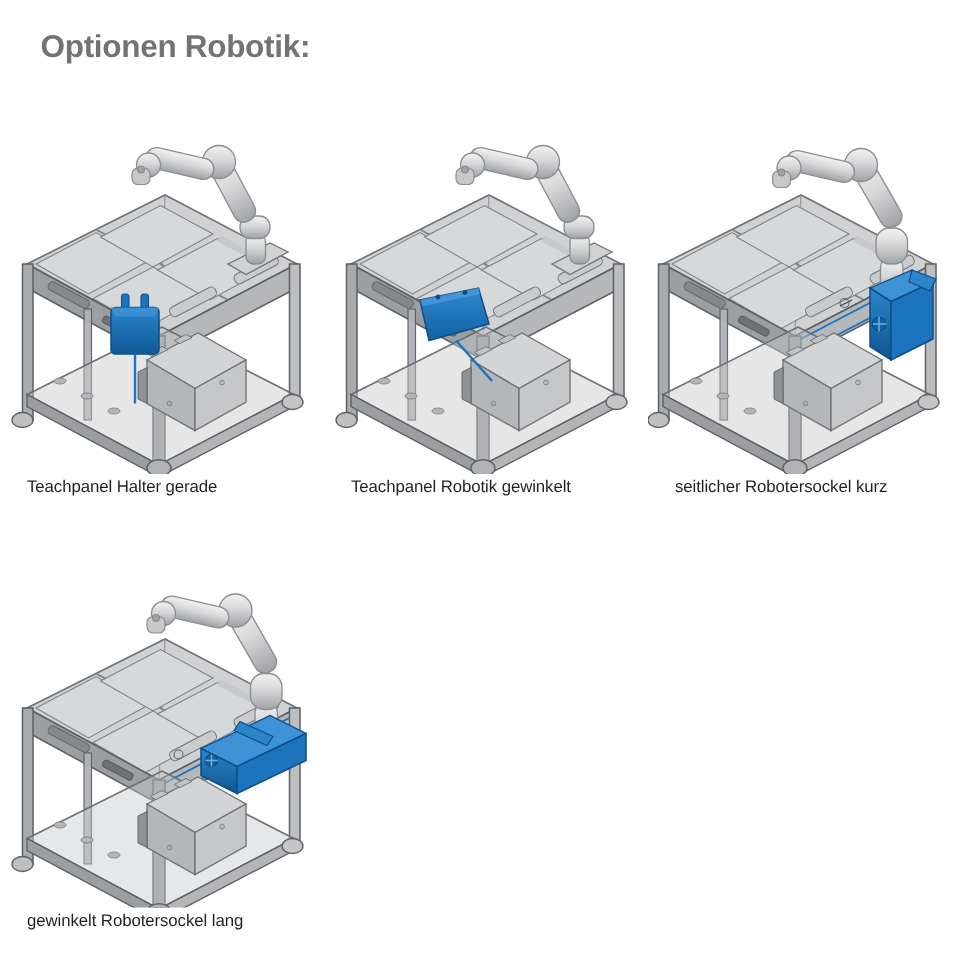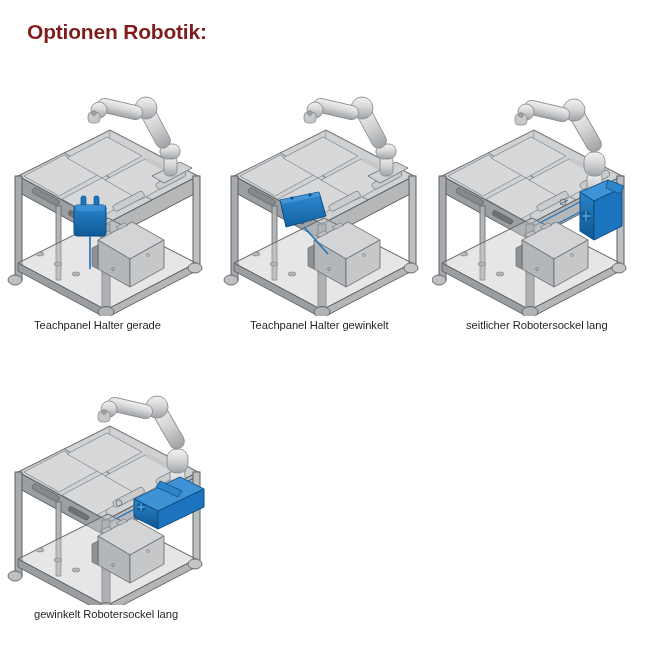--- a/index.html
+++ b/index.html
@@ -16,21 +16,21 @@
     -webkit-font-smoothing: antialiased;
   }
 
   #page-title {
     position: absolute;
     left: 27px;
     top: 20px;
     font-size: 21px;
     font-weight: bold;
     letter-spacing: -0.2px;
-    color: #7f1d1d;
+    color: #737373;
     white-space: nowrap;
   }
 
   .option-grid {
     position: absolute;
     left: 0;
     top: 88px;
     width: 650px;
   }
 
@@ -58,21 +58,21 @@
   .option-figure svg {
     display: block;
     width: 216px;
     height: 228px;
   }
 
   .option-caption {
     font-size: 11.2px;
     color: #231f20;
     letter-spacing: -0.05px;
-    margin-left: 34px;
+    margin-left: 18px;
     margin-top: 2px;
     white-space: nowrap;
     line-height: 14px;
   }
 
   .row-2 {
     margin-top: 45px;
   }
 </style>
 </head>
@@ -265,21 +265,21 @@
 
           <g>
             <polygon points="64,112 103,104 110,128 70,139" fill="url(#blueGrad2)" stroke="#0f4d85" stroke-width="1"></polygon>
             <polygon points="64,112 103,104 104,108 66,116" fill="#4c9ada" opacity="0.8"></polygon>
             <circle cx="76" cy="110" r="1.6" fill="#0f4d85"></circle>
             <circle cx="94" cy="107" r="1.6" fill="#0f4d85"></circle>
             <line x1="88" y1="139" x2="112" y2="166" stroke="#1b74bd" stroke-width="1.6"></line>
           </g>
         </svg>
       </div>
-      <div class="option-caption">Teachpanel Halter gewinkelt</div>
+      <div class="option-caption">Teachpanel Robotik gewinkelt</div>
     </div>
 
     <div class="option-cell">
       <div class="option-figure">
         <svg viewBox="0 0 216 228" xmlns="http://www.w3.org/2000/svg">
           <defs>
             <linearGradient id="armGrad3" x1="0" y1="0" x2="0" y2="1">
               <stop offset="0%" stop-color="#f2f2f2"></stop>
               <stop offset="45%" stop-color="#d6d7d8"></stop>
               <stop offset="100%" stop-color="#9fa2a5"></stop>
@@ -363,21 +363,21 @@
             <polygon points="162,113 190,100 190,138 162,152" fill="#1b74bd" stroke="#0f4d85" stroke-width="1"></polygon>
             <polygon points="176,92 192,98 188,106 174,100" fill="#2a85cb" stroke="#0f4d85" stroke-width="0.8"></polygon>
             <circle cx="154" cy="128" r="4.5" fill="#1262a2" stroke="#0c4a7d" stroke-width="0.7"></circle>
             <line x1="150" y1="128" x2="159" y2="128" stroke="#6cb3e6" stroke-width="1"></line>
             <line x1="154" y1="123" x2="154" y2="133" stroke="#6cb3e6" stroke-width="1"></line>
             <line x1="128" y1="116" x2="136" y2="112" stroke="#0f4d85" stroke-width="0.8"></line>
             <circle cx="131" cy="114" r="3" fill="none" stroke="#5c6063" stroke-width="0.7"></circle>
           </g>
         </svg>
       </div>
-      <div class="option-caption">seitlicher Robotersockel lang</div>
+      <div class="option-caption">seitlicher Robotersockel kurz</div>
     </div>
 
   </div>
 
   <div class="option-row row-2">
 
     <div class="option-cell">
       <div class="option-figure">
         <svg viewBox="0 0 216 228" xmlns="http://www.w3.org/2000/svg">
           <defs>

